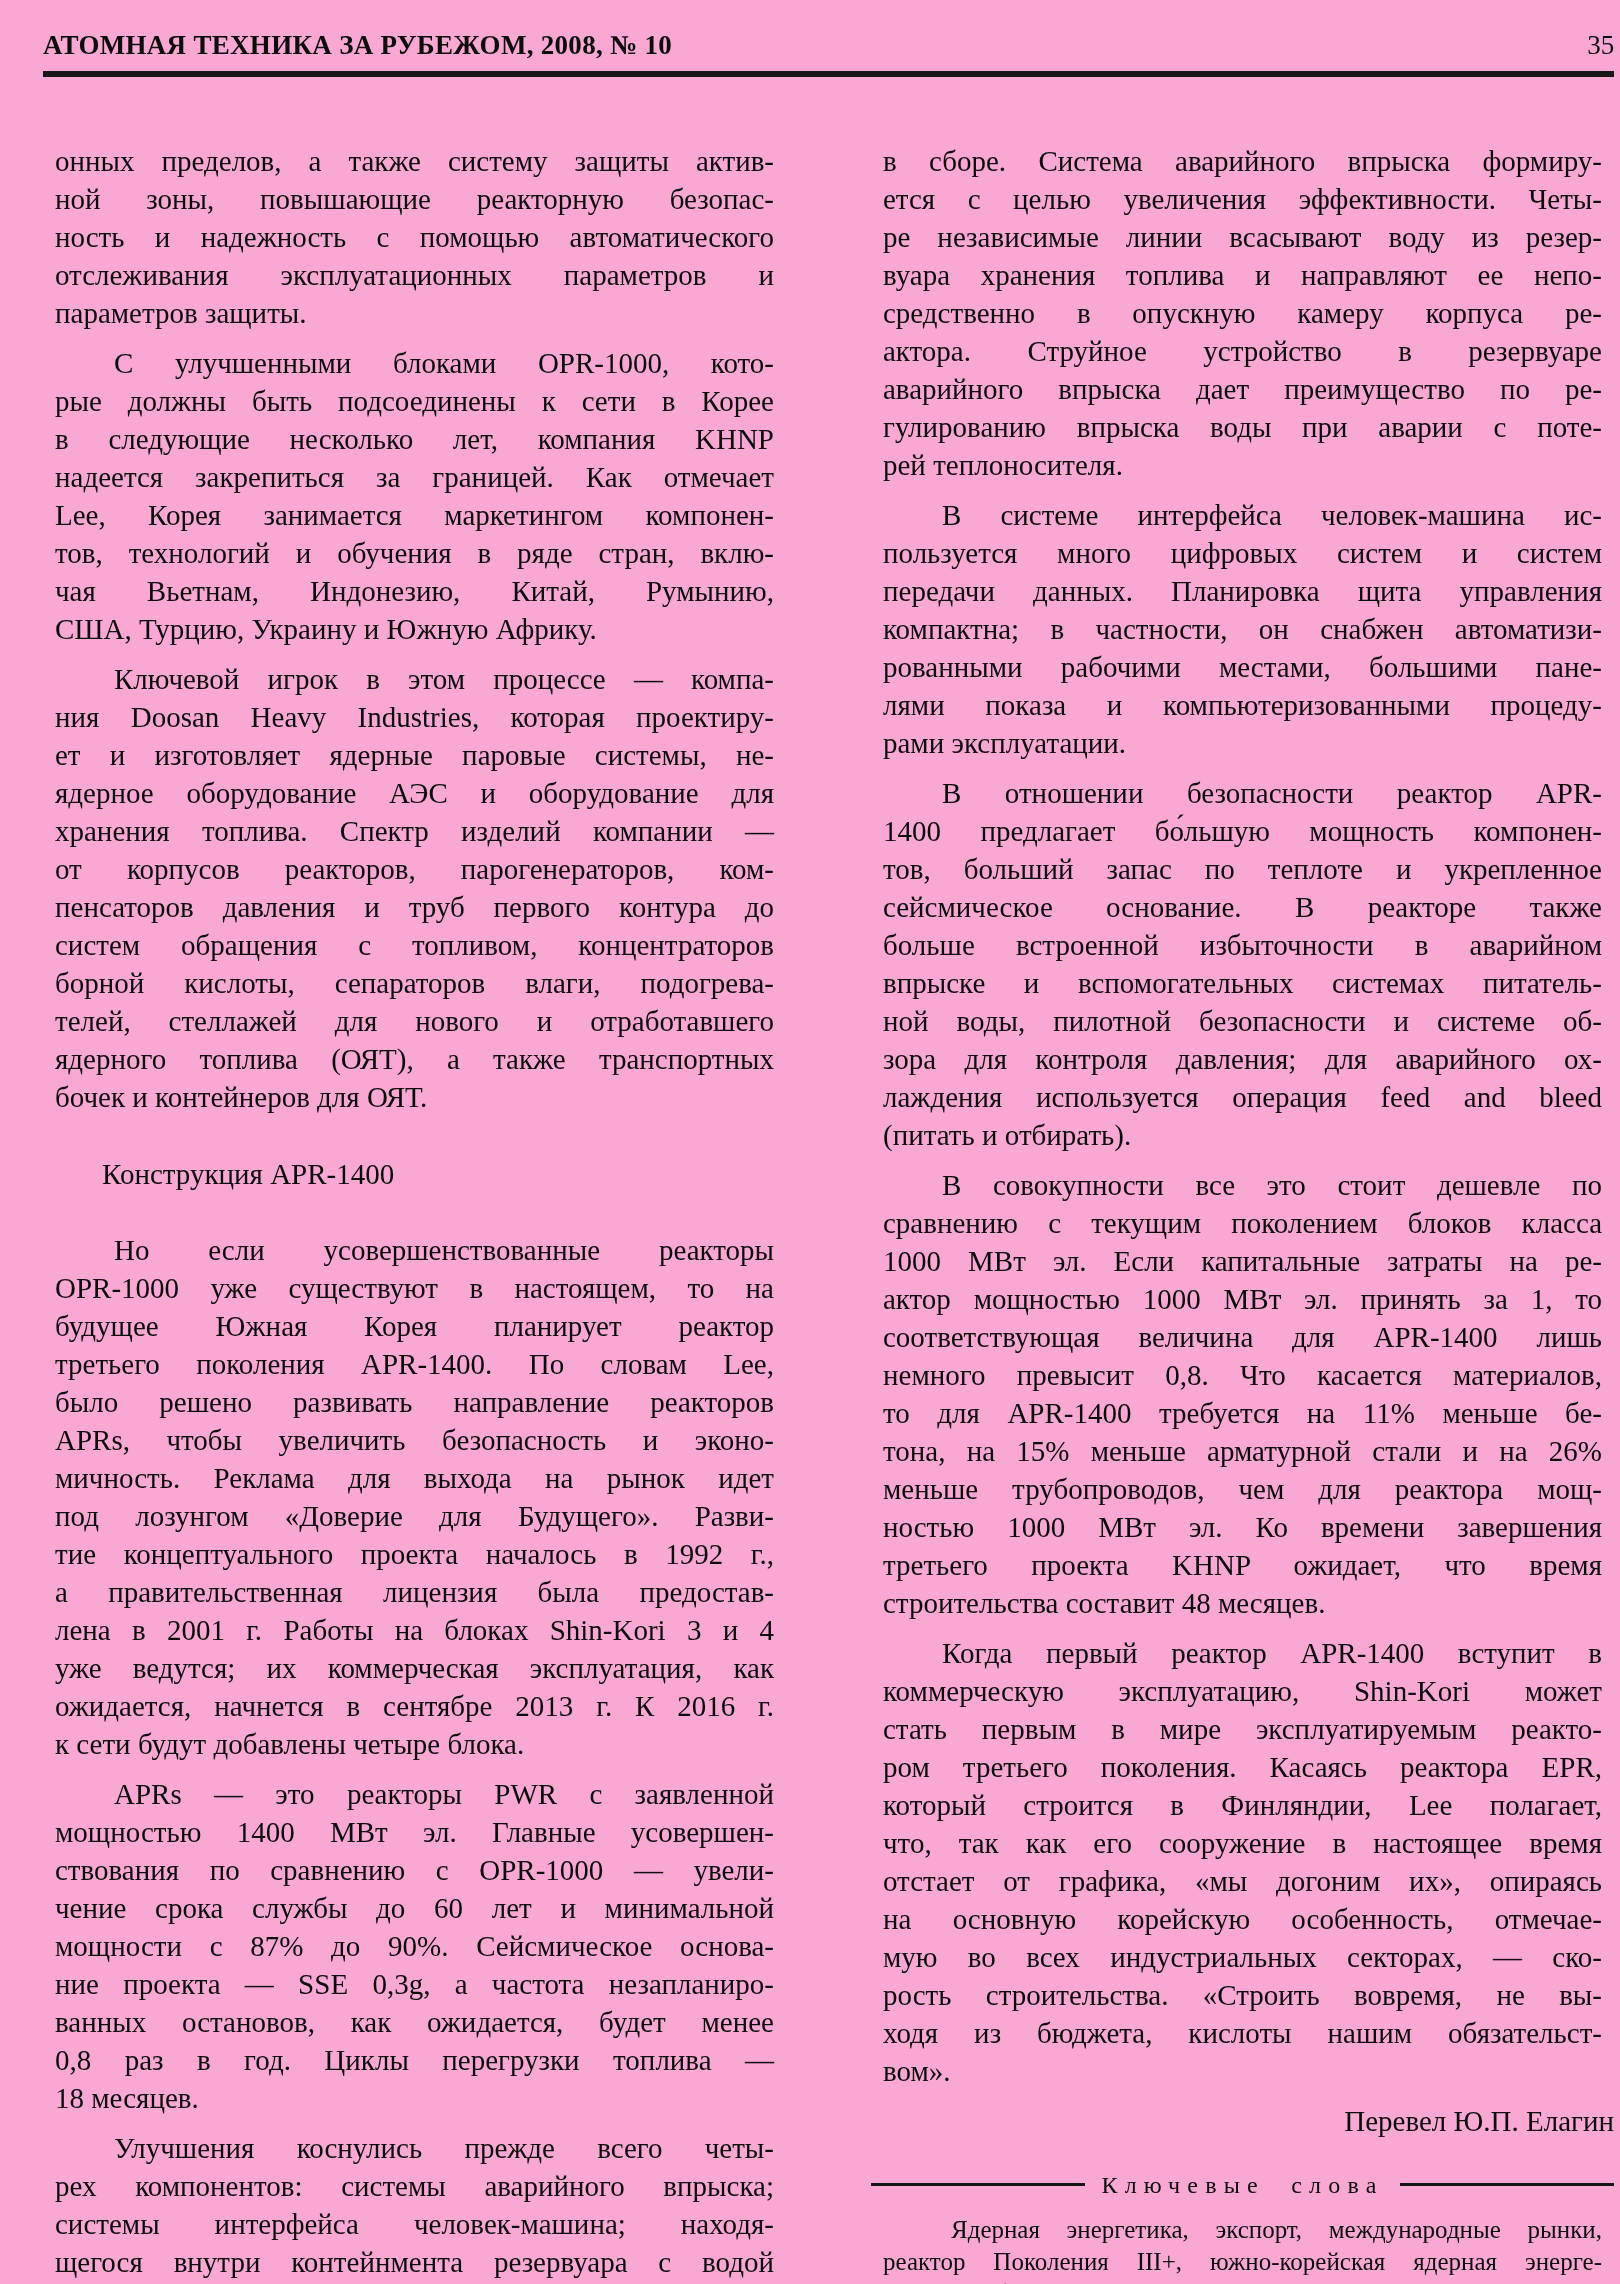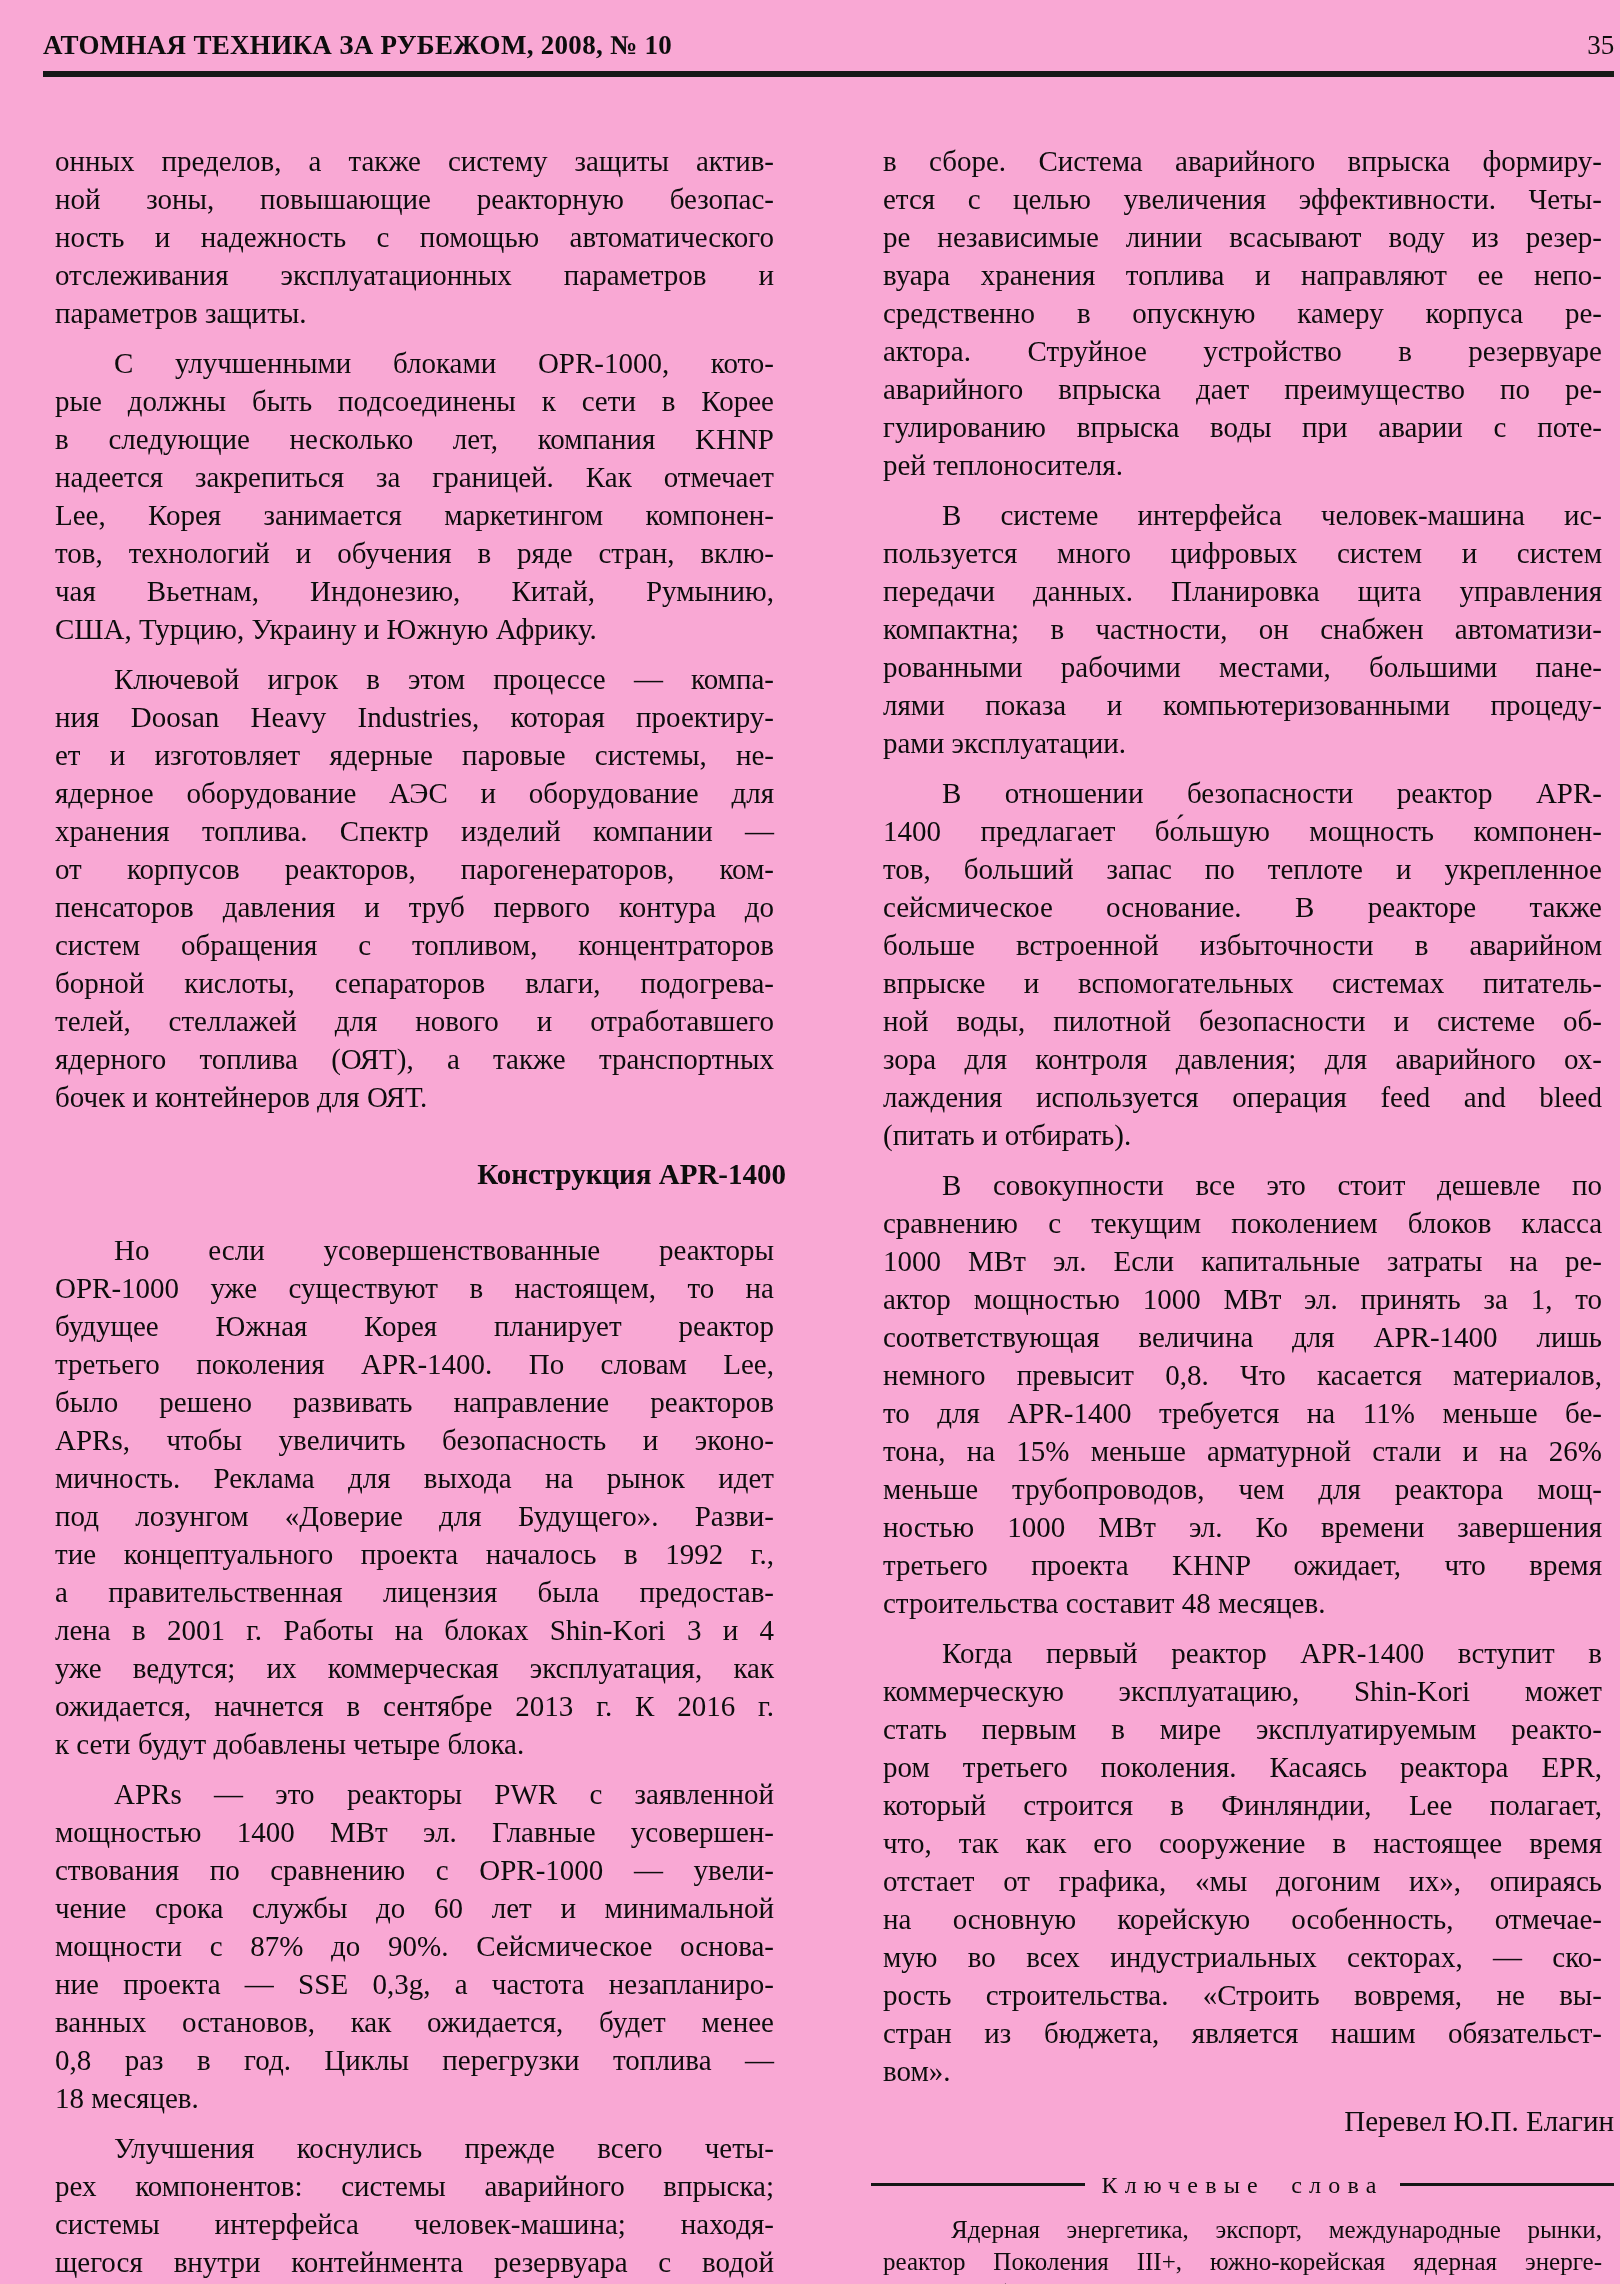--- a/index.html
+++ b/index.html
@@ -15,21 +15,21 @@
   .header{display:flex;justify-content:space-between;align-items:baseline;}
   .journal-title{font-weight:bold;font-size:27px;letter-spacing:0.3px;}
   .page-number{font-weight:normal;font-size:27px;}
   .header-rule{height:6px;background:#171717;margin-top:9.5px;}
   .columns{display:flex;gap:85px;margin-top:53px;}
   .col{width:743px;font-size:29px;line-height:38px;}
   .para{margin:12px;}
   .line{text-align:justify;text-align-last:justify;}
   .line.first{padding-left:59px;}
   .line.last{text-align-last:left;}
-  .heading{font-weight:bold;padding-left:59px;margin:39px 0 38px;text-align:right;}
+  .heading{font-weight:normal;padding-left:59px;margin:39px 0 38px;}
   .signature{text-align:right;margin-top:4px;}
   .kwhead{display:flex;align-items:center;margin:26px 0 6.8px;}
   .kwrule{flex:1;height:2.7px;background:#161616;}
   .kwlabel{padding:0 16px;font-size:24px;letter-spacing:0.30em;word-spacing:0.55em;white-space:nowrap;}
   .keywords{font-size:25px;line-height:32px;margin-top:10.8px;}
   .keywords .line.first{padding-left:68px;}
   .bottomrule{height:2.7px;background:#161616;margin-top:20px;}
 </style>
 </head>
 <body>
@@ -161,21 +161,21 @@
           <div class="line first">Когда первый реактор APR-1400 вступит в</div>
           <div class="line">коммерческую эксплуатацию, Shin-Kori может</div>
           <div class="line">стать первым в мире эксплуатируемым реакто-</div>
           <div class="line">ром третьего поколения. Касаясь реактора EPR,</div>
           <div class="line">который строится в Финляндии, Lee полагает,</div>
           <div class="line">что, так как его сооружение в настоящее время</div>
           <div class="line">отстает от графика, «мы догоним их», опираясь</div>
           <div class="line">на основную корейскую особенность, отмечае-</div>
           <div class="line">мую во всех индустриальных секторах, — ско-</div>
           <div class="line">рость строительства. «Строить вовремя, не вы-</div>
-          <div class="line">стран из бюджета, является нашим обязательст-</div>
+          <div class="line">ходя из бюджета, кислоты нашим обязательст-</div>
           <div class="line last">вом».</div>
         </div>
         <div class="signature">Перевел Ю.П. Елагин</div>
         <div class="kwhead">
           <span class="kwrule"></span>
           <span class="kwlabel">Ключевые слова</span>
           <span class="kwrule"></span>
         </div>
         <div class="para keywords">
           <div class="line first">Ядерная энергетика, экспорт, международные рынки,</div>

